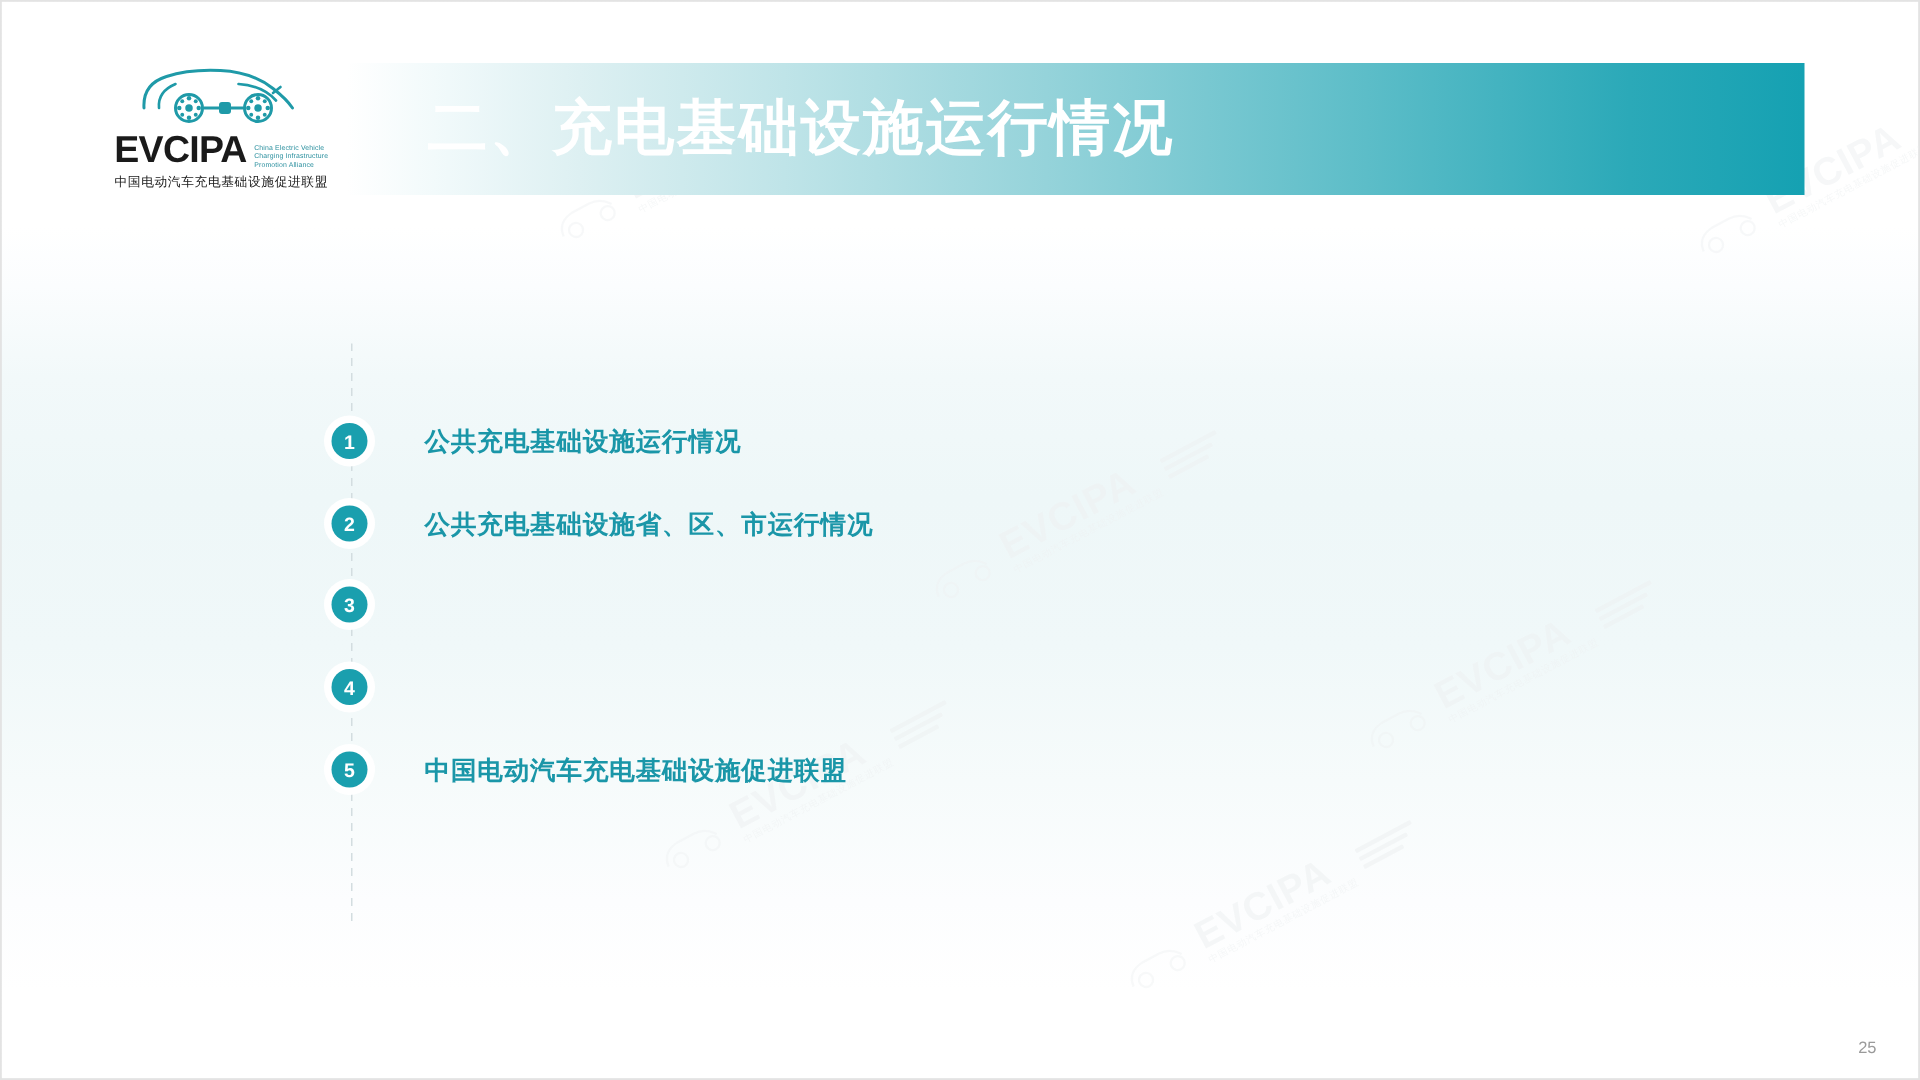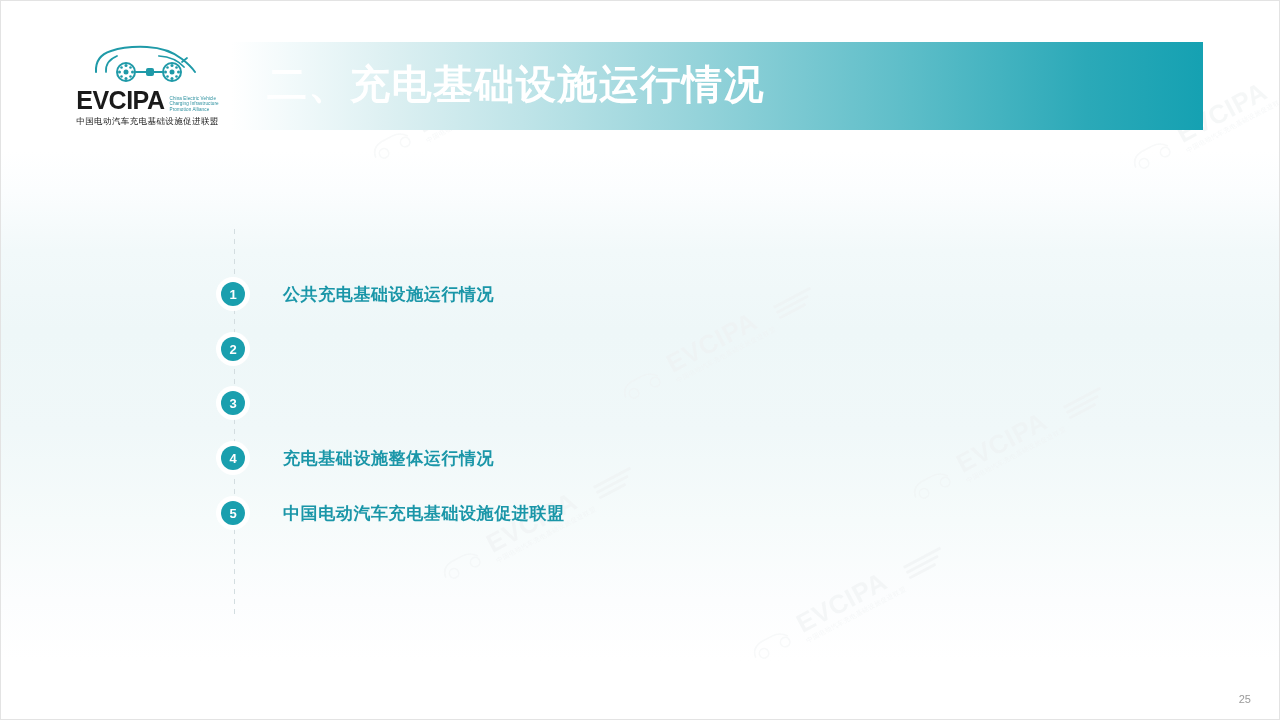--- a/index.html
+++ b/index.html
@@ -157,21 +157,21 @@
       #f2fafb 6%,
       #ddf0f2 16%,
       #bfe4e8 30%,
       #95d3da 48%,
       #5cbdc8 70%,
       #2ba9b8 88%,
       #15a1b2 100%);
   }
   .banner-title {
     position: absolute;
-    left: 36px;
+    left: 54px;
     top: 50%;
     transform: translateY(-52%);
     font-size: 40px;
     font-weight: bold;
     color: #ffffff;
     letter-spacing: 1.5px;
     white-space: nowrap;
   }
 
   
@@ -444,35 +444,35 @@
         <span class="badge">1</span>
       </span>
       <span class="item-label">公共充电基础设施运行情况</span>
     </div>
 
     <div class="item item-1">
       <span class="badge-wrap">
         <span class="badge-ring"></span>
         <span class="badge">2</span>
       </span>
+      <span class="item-label">公共充电基础设施省、区、市运行情况</span>
     </div>
 
     <div class="item item-2">
       <span class="badge-wrap">
         <span class="badge-ring"></span>
         <span class="badge">3</span>
       </span>
     </div>
 
     <div class="item item-3">
       <span class="badge-wrap">
         <span class="badge-ring"></span>
         <span class="badge">4</span>
       </span>
-      <span class="item-label">充电基础设施整体运行情况</span>
     </div>
 
     <div class="item item-4">
       <span class="badge-wrap">
         <span class="badge-ring"></span>
         <span class="badge">5</span>
       </span>
       <span class="item-label">中国电动汽车充电基础设施促进联盟</span>
     </div>
   </div>

